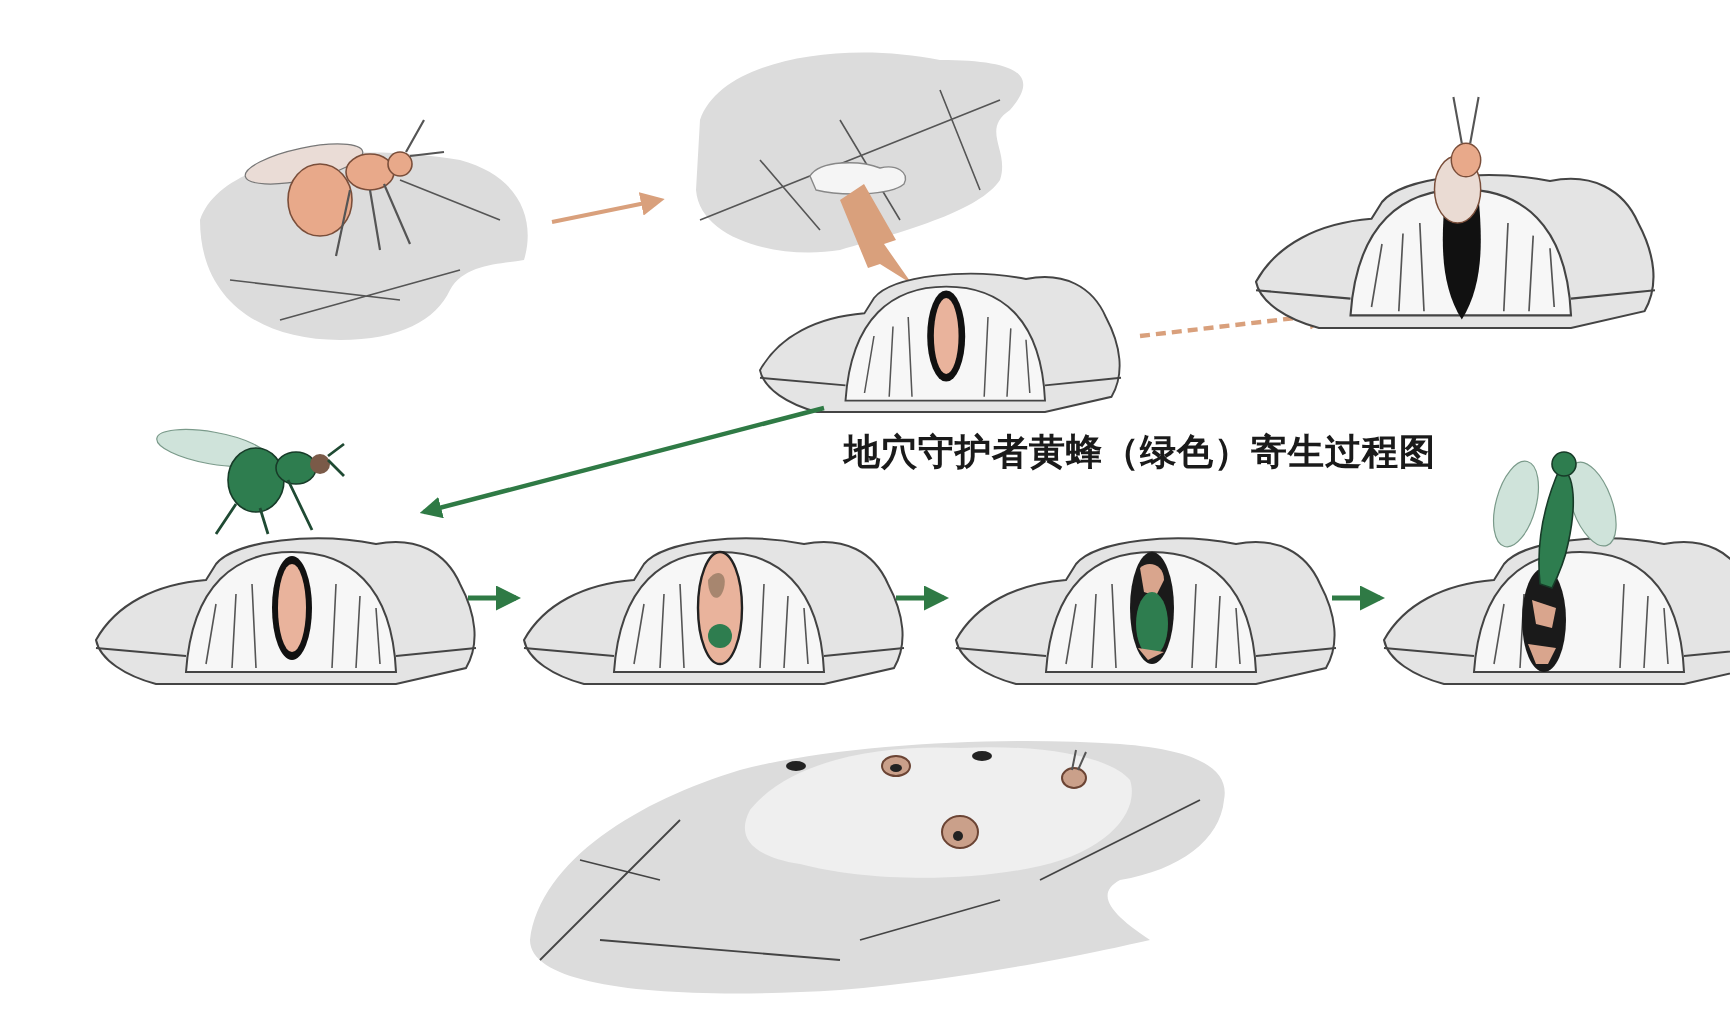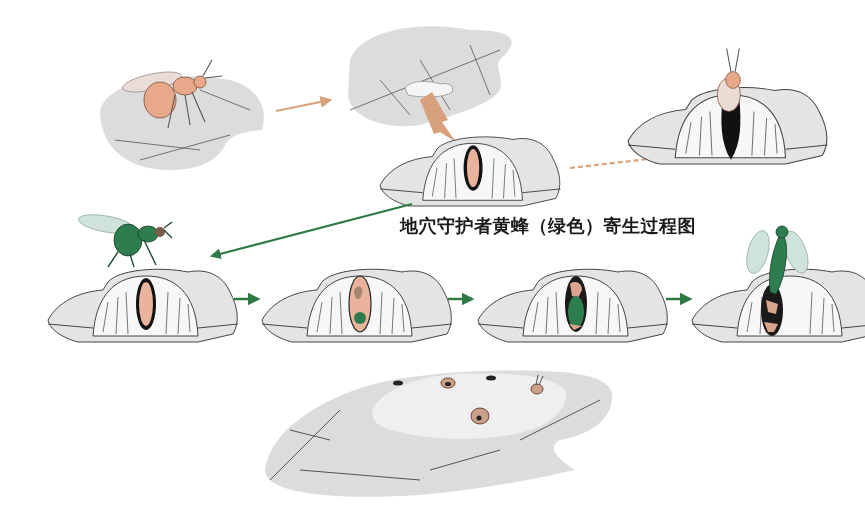--- a/index.html
+++ b/index.html
@@ -1,19 +1,19 @@
 <!DOCTYPE html>
 <html><head>
 <meta charset="utf-8">
 <style>
   html, body { margin: 0; padding: 0; background: #ffffff; }
   body { width: 865px; height: 513px; position: relative; overflow: hidden; font-family: "DejaVu Sans", sans-serif; }
   .stage { position: absolute; left: 0; top: 0; width: 865px; height: 513px; }
   .caption {
-    position: absolute; left: 400px; top: 214px;
+    position: absolute; left: 422px; top: 214px;
     font-family: "DejaVu Sans", sans-serif; font-weight: bold;
     font-size: 18px; color: #1a1a1a; letter-spacing: 0.5px; white-space: nowrap;
   }
   svg { overflow: visible; }
 </style>
 </head>
 <body>
 
 <div class="stage">
 <svg width="865" height="513" viewBox="0 0 865 513" xmlns="http://www.w3.org/2000/svg">

